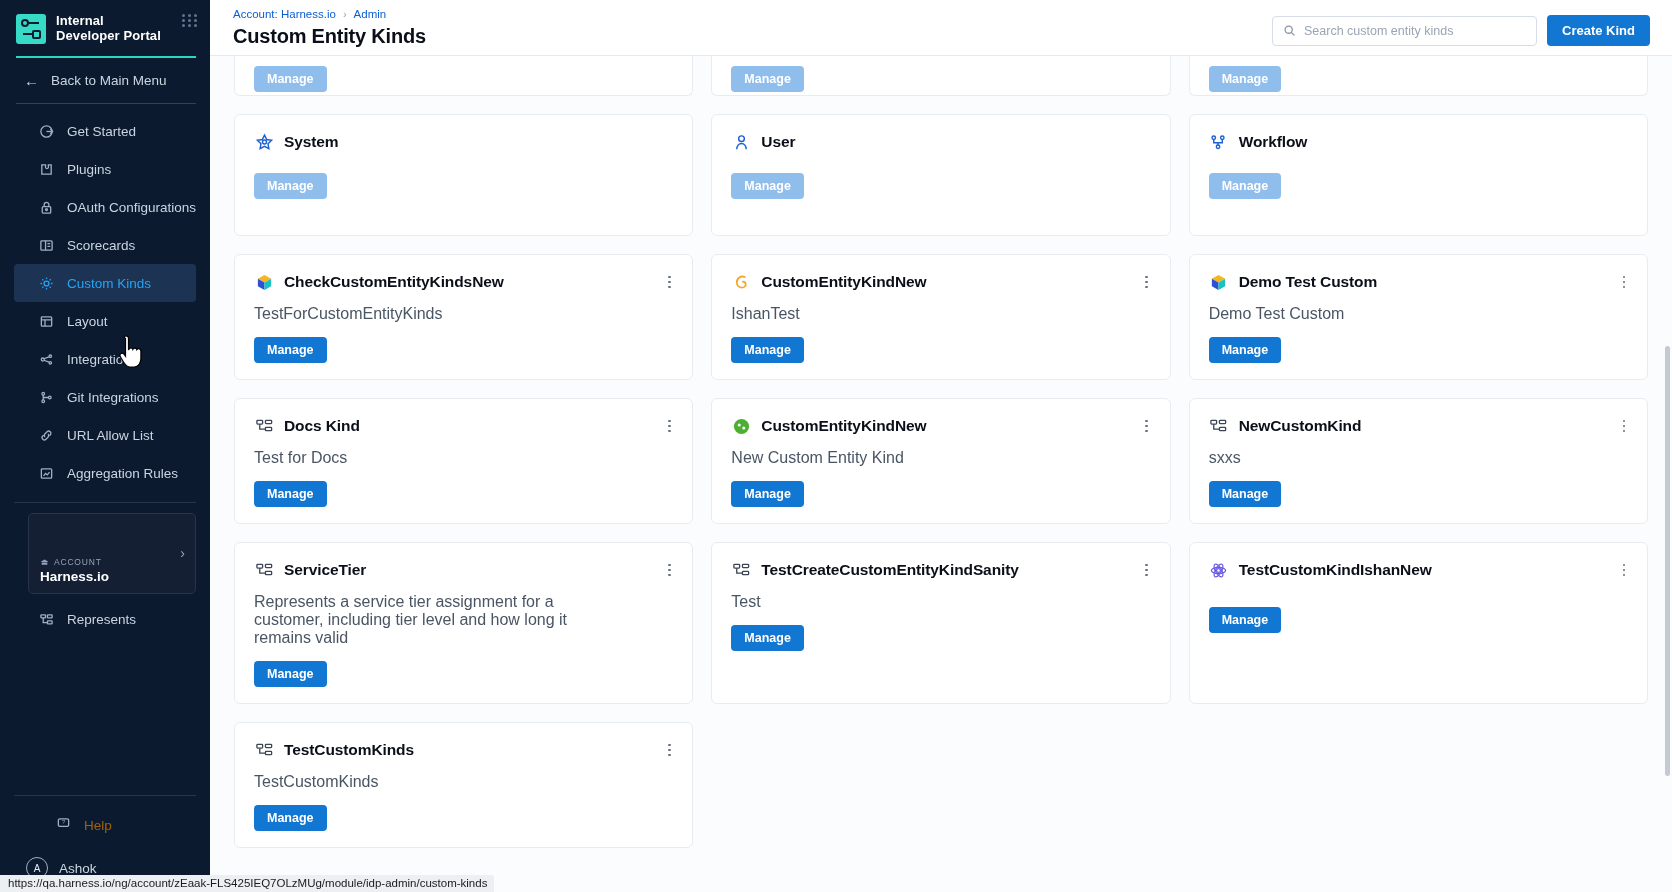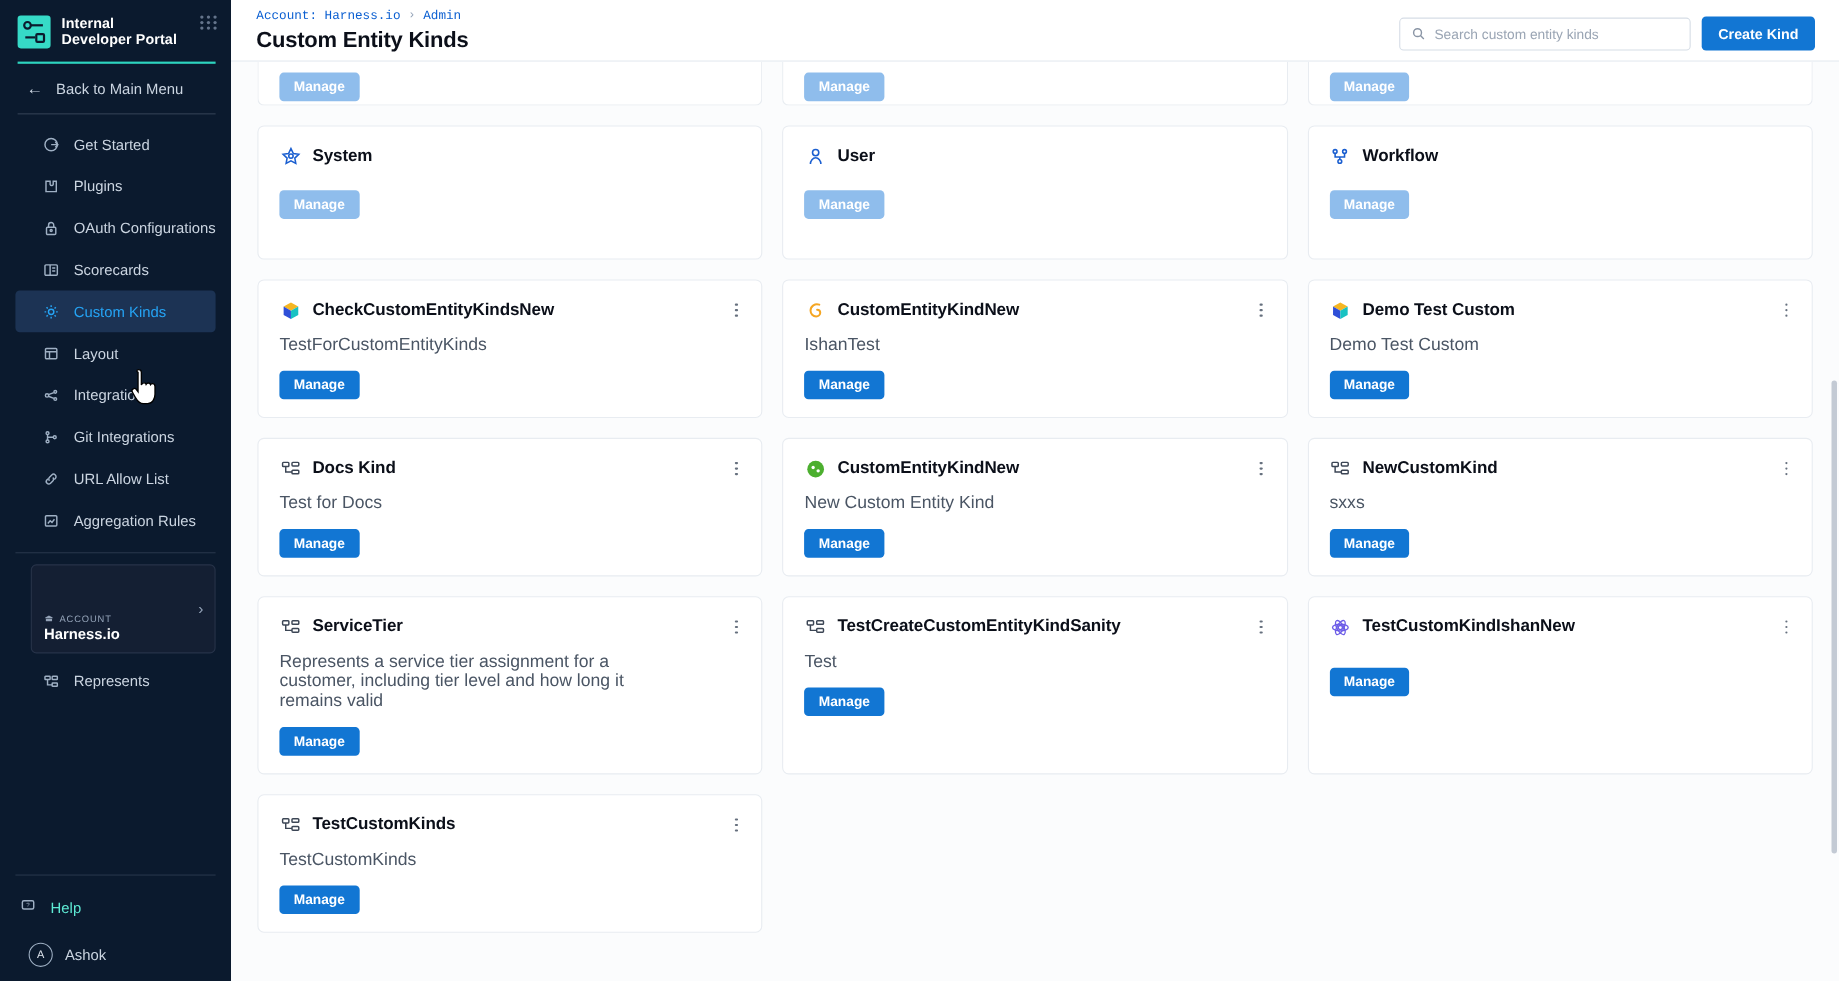--- a/index.html
+++ b/index.html
@@ -78,21 +78,21 @@
   }
   .sb-account .acct-tag {
     font-size: 8.5px; letter-spacing: .8px; color: #94a3b8; display: flex; align-items: center; gap: 5px; margin-top: 36px;
   }
   .sb-account .acct-name { font-size: 13.5px; color: #fff; font-weight: bold; margin-top: 2px; }
   .sb-account .chev { color: #94a3b8; font-size: 14px; }
 
   .sb-bottom { position: absolute; left: 0; right: 0; bottom: 0; }
   .sb-help {
     display: flex; align-items: center; gap: 13px;
-    height: 38px; padding-left: 18px; font-size: 13.5px; color: #5eead4; cursor: pointer;
+    height: 38px; padding-left: 56px; font-size: 13.5px; color: #a16207; cursor: pointer;
   }
   .sb-user {
     display: flex; align-items: center; gap: 11px;
     height: 48px; padding-left: 26px; font-size: 13.5px; color: #cbd5e1; cursor: pointer;
   }
   .avatar {
     width: 22px; height: 22px; border-radius: 50%; border: 1px solid #9fb0c4;
     display: flex; align-items: center; justify-content: center;
     font-size: 10px; color: #e2e8f0;
   }
@@ -106,21 +106,21 @@
     border-top-right-radius: 2px;
   }
 
   
   .main { flex: 1; height: 892px; position: relative; background: #fbfcfd; overflow: hidden; }
   .topbar {
     height: 56px; background: #fff; border-bottom: 1px solid #e4e9f0;
     display: flex; align-items: flex-start; justify-content: space-between;
     padding: 7px 22px 0 23px; position: relative; z-index: 10;
   }
-  .crumbs { font-size: 11.5px; color: #0b5fd1; display: flex; align-items: flex-start; gap: 7px; padding-top: 1px; font-family: Liberation Mono, monospace; }
+  .crumbs { font-size: 11.5px; color: #0b5fd1; display: flex; align-items: flex-start; gap: 7px; padding-top: 1px; }
   .crumbs a { color: #0b5fd1; text-decoration: none; cursor: pointer; }
   .crumbs .sep { color: #94a3b8; font-size: 11px; }
   .page-title { font-size: 20px; font-weight: bold; color: #0b0f19; margin-top: 5px; letter-spacing: -.2px; }
   .top-right { display: flex; align-items: center; gap: 10px; padding-top: 8px; }
   .search-box {
     width: 265px; height: 30px; border: 1px solid #d6dde6; border-radius: 4px;
     display: flex; align-items: center; gap: 8px; padding: 0 10px; background: #fff;
   }
   .search-box svg { width: 13px; height: 13px; stroke: #8a95a5; fill: none; stroke-width: 1.6; flex: 0 0 13px; }
   .search-box input {
@@ -345,20 +345,21 @@
             </svg></span>
         <span>Help</span>
       </div>
       <div class="sb-user">
         <span class="avatar">A</span>
         <span>Ashok</span>
       </div>
     </div>
   </aside>
 
+  <div class="status-url">https://qa.harness.io/ng/account/zEaak-FLS425IEQ7OLzMUg/module/idp-admin/custom-kinds</div>
 
   <section class="main">
 
     <header class="topbar">
       <div>
         <div class="crumbs">
           <a>Account: Harness.io</a>
           <span class="sep">›</span>
           <a>Admin</a>
         </div>

